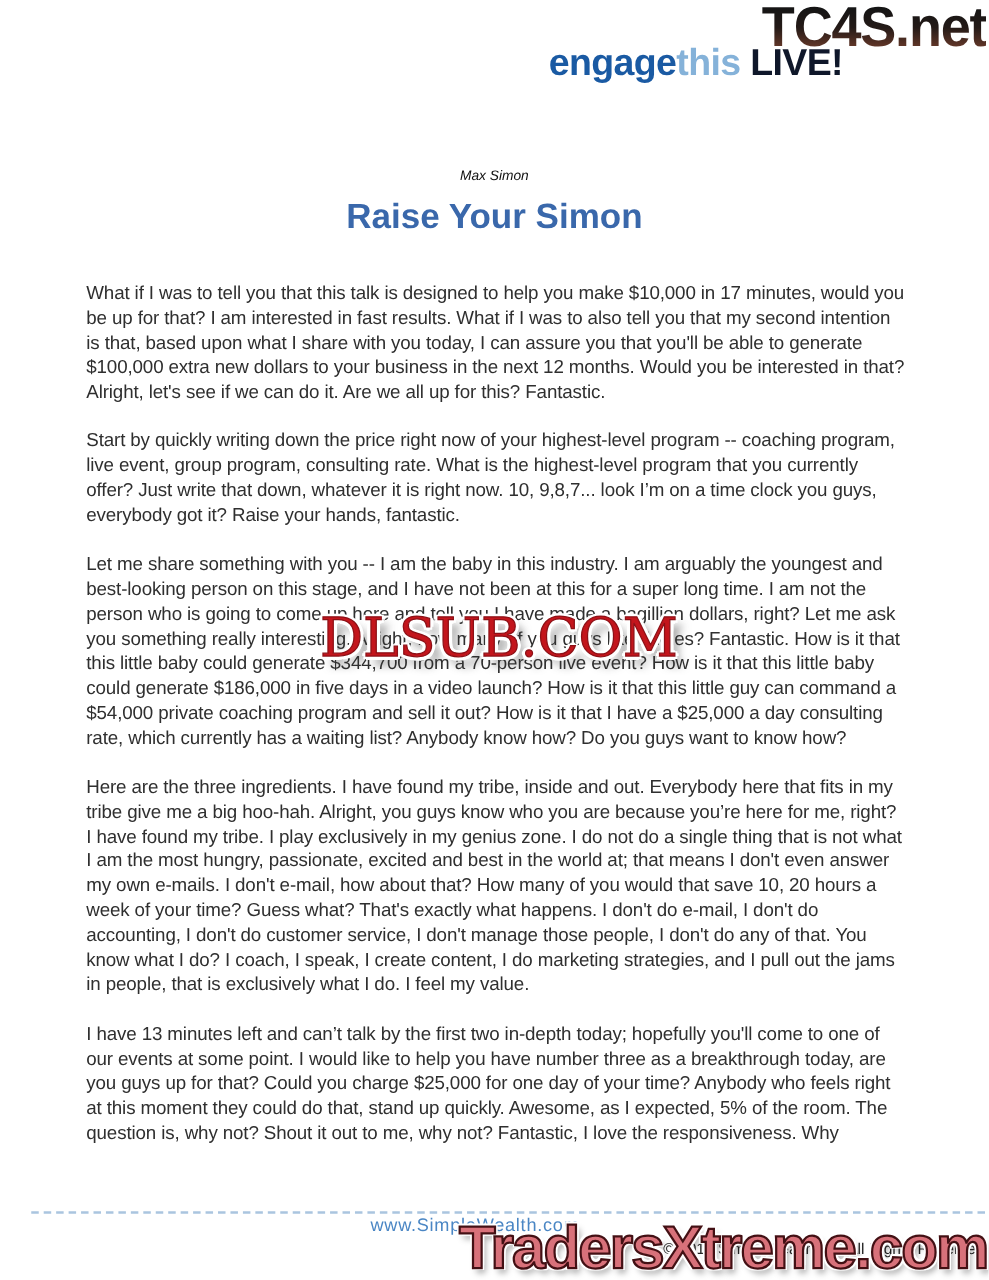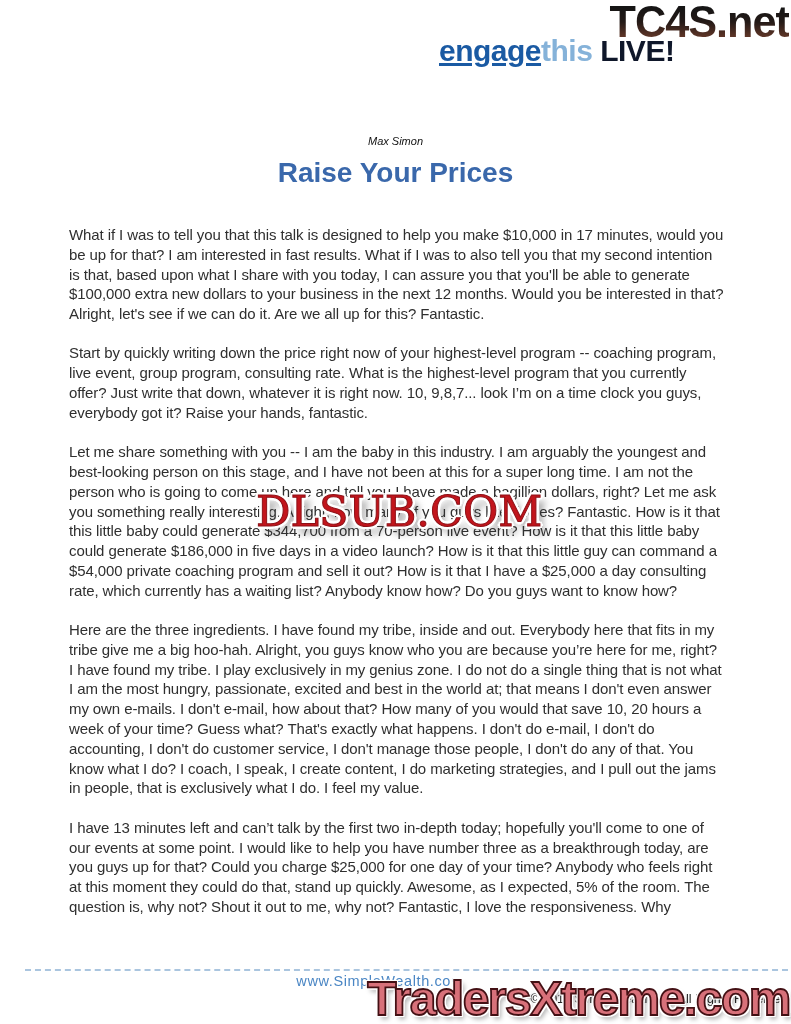--- a/index.html
+++ b/index.html
@@ -17,21 +17,21 @@
     font-family:"Liberation Sans",sans-serif;
     transform:scaleX(.96);transform-origin:right top;
     background:linear-gradient(180deg,#151515 20%,#241a17 50%,#5e3527 78%,#8a5138 100%);
     -webkit-background-clip:text;background-clip:text;color:transparent;
   }
   .engage-logo{
     position:absolute;top:34px;left:439px;
     font-size:30px;font-weight:bold;letter-spacing:-0.5px;
     white-space:nowrap;
   }
-  .engage-logo .p1{color:#1a5aa3;text-decoration:underline;}
+  .engage-logo .p1{color:#1a5aa3;}
   .engage-logo .p2{color:#85b2d9;}
   .engage-logo .p3{color:#0f172a;}
   
   .author{
     position:absolute;top:135px;left:0;width:100%;
     text-align:center;font-size:11px;font-weight:normal;font-style:italic;color:#101010;
   }
   .heading{
     position:absolute;top:157px;left:0;width:100%;
     text-align:center;font-size:28px;font-weight:bold;color:#3a68ab;letter-spacing:0px;
@@ -88,21 +88,21 @@
 </head>
 <body>
 
 <div class="page">
 
   <div class="tc4s">TC4S.net</div>
 
   <div class="engage-logo"><span class="p1">engage</span><span class="p2">this</span><span class="p3"> LIVE!</span></div>
 
   <div class="author">Max Simon</div>
-  <div class="heading">Raise Your Prices</div>
+  <div class="heading">Raise Your Simon</div>
 
   <div class="content">
     <p>What if I was to tell you that this talk is designed to help you make $10,000 in 17 minutes, would you be up for that? I am interested in fast results. What if I was to also tell you that my second intention is that, based upon what I share with you today, I can assure you that you'll be able to generate $100,000 extra new dollars to your business in the next 12 months. Would you be interested in that? Alright, let's see if we can do it. Are we all up for this? Fantastic.</p>
     <p>Start by quickly writing down the price right now of your highest-level program -- coaching program, live event, group program, consulting rate. What is the highest-level program that you currently offer? Just write that down, whatever it is right now. 10, 9,8,7... look I’m on a time clock you guys, everybody got it? Raise your hands, fantastic.</p>
     <p>Let me share something with you -- I am the baby in this industry. I am arguably the youngest and best-looking person on this stage, and I have not been at this for a super long time. I am not the person who is going to come up here and tell you I have made a bagillion dollars, right? Let me ask you something really interesting. Alright, how many of you guys like riddles? Fantastic. How is it that this little baby could generate $344,700 from a 70-person live event? How is it that this little baby could generate $186,000 in five days in a video launch? How is it that this little guy can command a $54,000 private coaching program and sell it out? How is it that I have a $25,000 a day consulting rate, which currently has a waiting list? Anybody know how? Do you guys want to know how?</p>
     <p>Here are the three ingredients. I have found my tribe, inside and out. Everybody here that fits in my tribe give me a big hoo-hah. Alright, you guys know who you are because you’re here for me, right? I have found my tribe. I play exclusively in my genius zone. I do not do a single thing that is not what I am the most hungry, passionate, excited and best in the world at; that means I don't even answer my own e-mails. I don't e-mail, how about that? How many of you would that save 10, 20 hours a week of your time? Guess what? That's exactly what happens. I don't do e-mail, I don't do accounting, I don't do customer service, I don't manage those people, I don't do any of that. You know what I do? I coach, I speak, I create content, I do marketing strategies, and I pull out the jams in people, that is exclusively what I do. I feel my value.</p>
     <p>I have 13 minutes left and can’t talk by the first two in-depth today; hopefully you'll come to one of our events at some point. I would like to help you have number three as a breakthrough today, are you guys up for that? Could you charge $25,000 for one day of your time? Anybody who feels right at this moment they could do that, stand up quickly. Awesome, as I expected, 5% of the room. The question is, why not? Shout it out to me, why not? Fantastic, I love the responsiveness. Why</p>
   </div>
 
   <div class="dlsub">DLSUB.COM</div>

